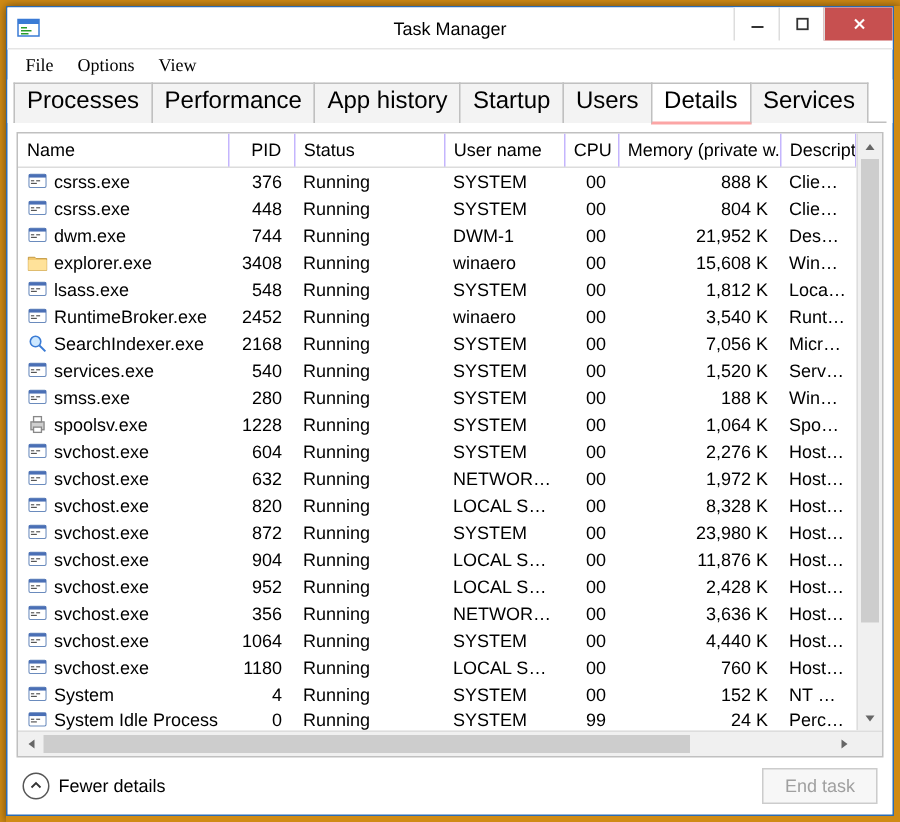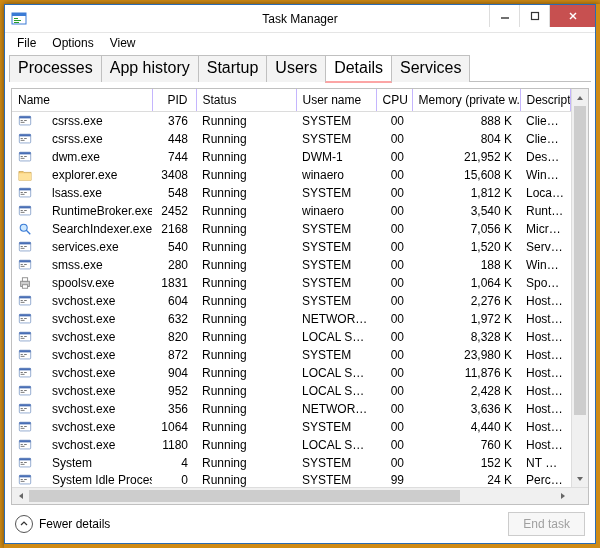--- a/index.html
+++ b/index.html
@@ -77,20 +77,21 @@
   .menubar {
     height: 20px;
     display: flex;
     align-items: center;
     padding: 0 4px;
     font-size: 12px;
     gap: 0;
   }
   .menubar .menu-item {
     padding: 16px 8px;
+    font-family: Liberation Serif, serif;
   }
   
   .tabstrip {
     display: flex;
     padding: 2px 4px 0 4px;
     background: #fff;
     position: relative;
   }
   .tabstrip::after {
     content: "";
@@ -159,21 +160,21 @@
     padding: 1px 6px 1px 6px;
     white-space: nowrap;
     overflow: hidden;
     text-overflow: ellipsis;
     height: 18px;
     vertical-align: middle;
   }
   .name-cell {
     display: flex;
     align-items: center;
-    gap: 20px;
+    gap: 4px;
   }
   .proc-icon {
     width: 14px; height: 14px;
     flex-shrink: 0;
     display: inline-flex;
     align-items: center;
     justify-content: center;
   }
   .proc-icon svg { width: 14px; height: 14px; }
   .row-dashed td { color: #999; border-top: 1px dotted #bbb; }
@@ -299,20 +300,21 @@
   </div>
 
   <div class="menubar">
     <div class="menu-item">File</div>
     <div class="menu-item">Options</div>
     <div class="menu-item">View</div>
   </div>
 
   <div class="tabstrip">
     <div class="tab">Processes</div>
+    <div class="tab">Performance</div>
     <div class="tab">App history</div>
     <div class="tab">Startup</div>
     <div class="tab">Users</div>
     <div class="tab active">Details</div>
     <div class="tab">Services</div>
   </div>
 
   <div class="content">
     <div class="listview">
       <div class="list-scroll">
@@ -536,21 +538,21 @@
                     <span class="proc-icon">
                       <svg viewBox="0 0 16 16">
                         <rect x="3" y="6" width="10" height="6" fill="#cfcfcf" stroke="#888"></rect>
                         <rect x="5" y="2" width="6" height="4" fill="#fff" stroke="#888"></rect>
                         <rect x="5" y="10" width="6" height="4" fill="#fff" stroke="#888"></rect>
                       </svg>
                     </span>
                     <span>spoolsv.exe</span>
                   </div>
                 </td>
-                <td class="num">1831</td>
+                <td class="num">1228</td>
                 <td>Running</td>
                 <td>SYSTEM</td>
                 <td class="num">00</td>
                 <td class="num">1,064 K</td>
                 <td>Spooler Su</td>
               </tr>
               <tr>
                 <td>
                   <div class="name-cell">
                     <span class="proc-icon">

